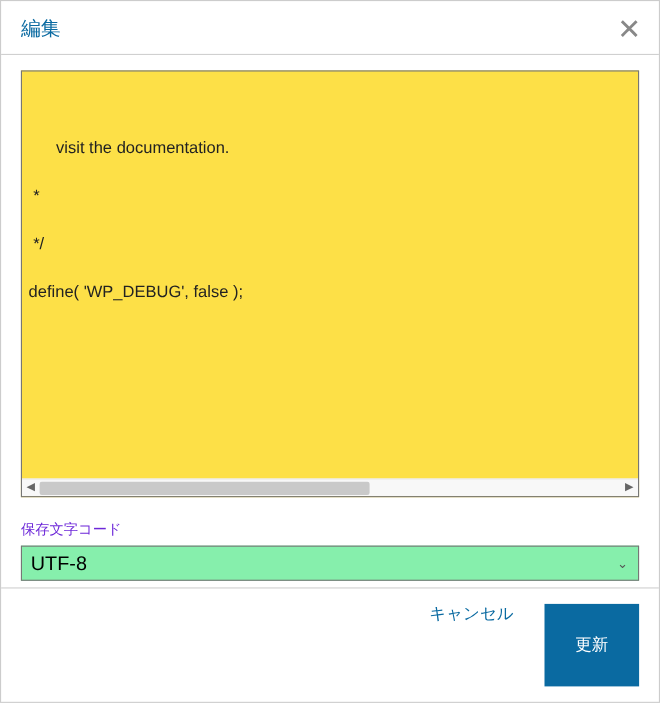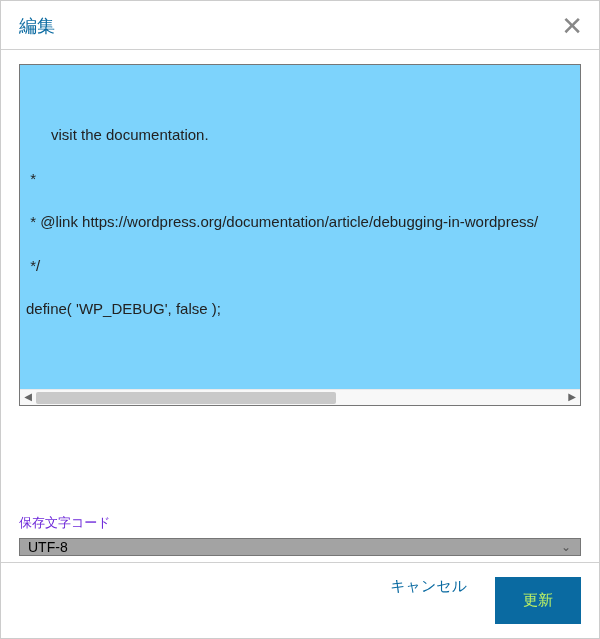--- a/index.html
+++ b/index.html
@@ -44,26 +44,26 @@
       flex-direction: column;
       overflow: hidden;
     }
     .file-label {
       font-size: 13px;
       color: #333;
       margin-bottom: 6px;
     }
     .code-box {
       border: 1px solid #767676;
-      background: #7dd3fc;
+      background: #fde047;
       font-family: Arial, Helvetica, sans-serif;
       font-size: 15px;
       line-height: 1.45;
       color: #222;
-      height: 342px;
+      height: 408px;
       overflow: hidden;
       position: relative;
       white-space: pre;
     }
     .code-content {
       padding: 4px 6px 4px 6px;
       position: relative;
       top: -10px;
     }
     .code-line {
@@ -99,24 +99,24 @@
     .encoding-section {
       padding: 12px 18px 6px 18px;
     }
     .encoding-label {
       font-size: 13px;
       color: #6d28d9;
       margin-bottom: 6px;
     }
     .encoding-select {
       width: 100%;
-      height: 18px;
+      height: 32px;
       border: 1px solid #767676;
-      background: #a3a3a3;
-      font-size: 14px;
+      background: #86efac;
+      font-size: 18px;
       padding: 0 28px 0 8px;
       appearance: none;
       -webkit-appearance: none;
       position: relative;
     }
     .select-wrap {
       position: relative;
     }
     .select-caret {
       position: absolute;
@@ -137,44 +137,43 @@
     }
     .btn-cancel {
       color: #0a6aa1;
       font-size: 15px;
       background: none;
       border: none;
       cursor: pointer;
     }
     .btn-primary {
       background: #0a6aa1;
-      color: #bef264;
+      color: #ffffff;
       font-size: 15px;
       border: none;
-      padding: 14px 28px;
+      padding: 28px 28px;
       cursor: pointer;
     }
   </style>
 </head>
 <body>
 
 <div class="modal">
 
   <div class="modal-header">
     <div class="modal-title">編集</div>
     <div class="close-btn">✕</div>
   </div>
 
   <div class="modal-body">
 
     <div class="code-box">
       <div class="code-content">
 <div class="code-line">      visit the documentation.</div>
 <div class="code-line"> *</div>
-<div class="code-line"> * @link https://wordpress.org/documentation/article/debugging-in-wordpress/</div>
 <div class="code-line"> */</div>
 <div class="code-line">define( 'WP_DEBUG', false );</div>
 <div class="code-line"> </div>
 <div class="code-line"> </div>
 
 
 
 
 
 

